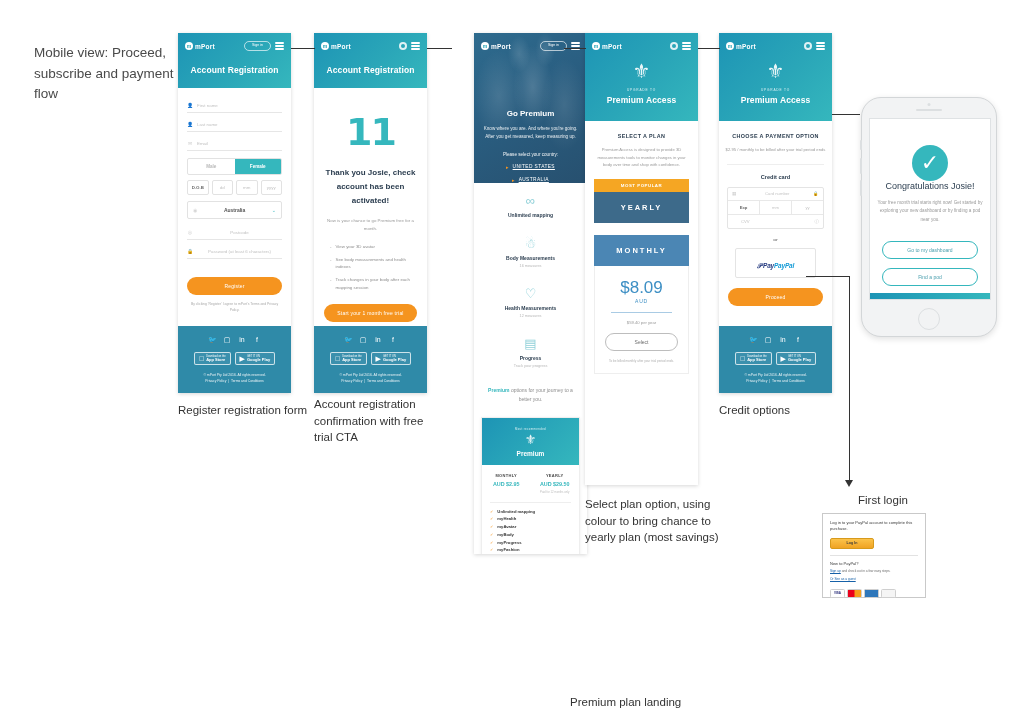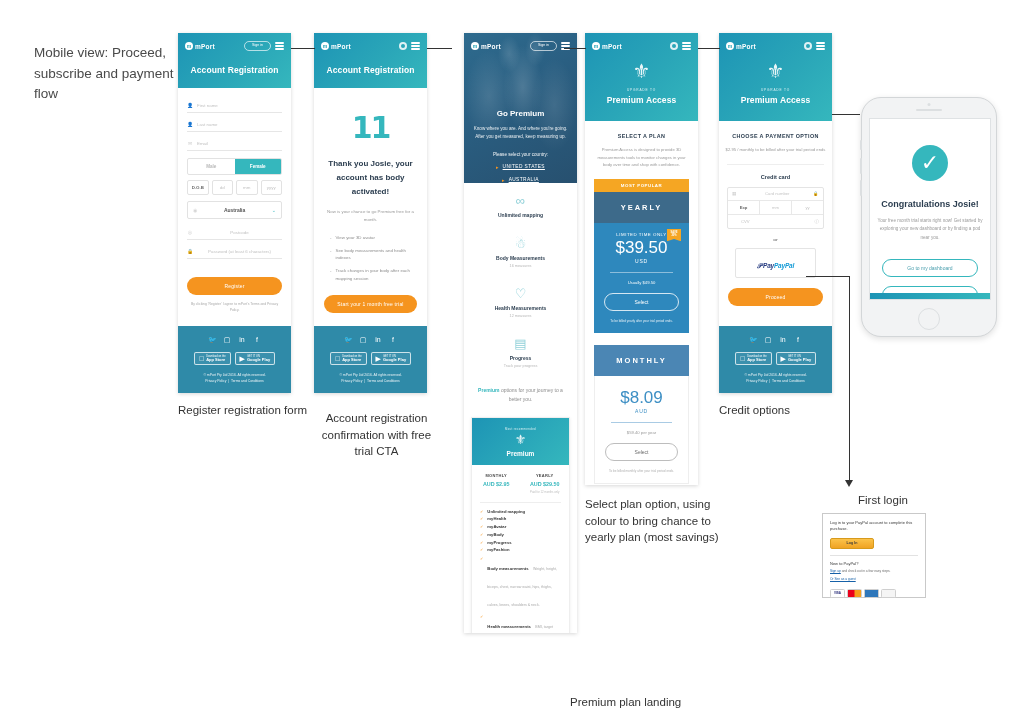--- a/index.html
+++ b/index.html
@@ -91,21 +91,21 @@
   .sel .fico { color: #d6d6d6; font-size: 5px; }
   .sel .val { flex: 1; text-align: center; font-size: 5px; color: #555; font-weight: 700; }
   .sel .cv { color: #35b7bd; font-size: 5px; }
   .btn-orange {
     background: #f5941f; color: #fff; border-radius: 20px; text-align: center;
     font-size: 5px; padding: 6px 0; font-weight: 400; letter-spacing: .2px;
   }
   .fineprint { font-size: 3.4px; color: #a9a9a9; text-align: center; line-height: 1.7; margin-top: 7px; }
 
   
-  .s2-logo { text-align: center; margin: 22px 0 12px; font-size: 30px; color: #35b7bd; font-weight: 700; letter-spacing: -2px; font-family: "DejaVu Sans", sans-serif; }
+  .s2-logo { text-align: center; margin: 22px 0 12px; font-size: 38px; color: #35b7bd; font-weight: 700; letter-spacing: -2px; font-family: "DejaVu Sans", sans-serif; }
   .s2-h { text-align: center; font-size: 8px; line-height: 1.75; color: #2c3e50; font-weight: 700; }
   .s2-p { text-align: center; font-size: 4.4px; color: #9a9a9a; line-height: 1.8; margin-top: 9px; }
   .s2-list { margin: 10px 4px 0 6px; }
   .s2-li { display: flex; gap: 4px; font-size: 4.4px; color: #8d8d8d; line-height: 1.75; margin-bottom: 5px; }
   .s2-li .d { color: #b5b5b5; }
   .s2-later { text-align: center; font-size: 4.2px; color: #9c9c9c; line-height: 1.9; margin-top: 12px; }
 
   
   .hero {
     position: relative; height: 150px; overflow: hidden;
@@ -210,21 +210,21 @@
   }
   .ip-speaker { position: absolute; left: 50%; transform: translateX(-50%); top: 11px; width: 26px; height: 2px; background: #dcdfe1; border-radius: 2px; }
   .ip-cam { position: absolute; left: 50%; transform: translateX(-50%); top: 5px; width: 3px; height: 3px; background: #dcdfe1; border-radius: 50%; }
   .ip-scr { position: absolute; left: 7px; top: 20px; width: 122px; height: 182px; background: #fff; border: 1px solid #dfe2e4; overflow: hidden; }
   .ip-home { position: absolute; left: 50%; transform: translateX(-50%); bottom: 6px; width: 22px; height: 22px; border: 1.5px solid #dcdfe1; border-radius: 50%; }
   .ip-side { position: absolute; left: -2.5px; width: 2px; background: #dcdfe1; border-radius: 2px; }
   .tick-circle {
     width: 36px; height: 36px; border-radius: 50%; background: #35b7bd; margin: 26px auto 0;
     display: flex; align-items: center; justify-content: center; color: #fff; font-size: 22px; line-height: 1;
   }
-  .congr { text-align: center; font-size: 9px; font-weight: 700; color: #2c3e50; margin-top: 18px; }
+  .congr { text-align: center; font-size: 9px; font-weight: 400; color: #2c3e50; margin-top: 0; }
   .congr-p { text-align: center; font-size: 4.6px; color: #9a9a9a; line-height: 1.85; margin-top: 8px; padding: 0 7px; }
   .ip-btn { border: 1px solid #35b7bd; border-radius: 14px; text-align: center; color: #4b9fae; font-size: 5px; padding: 5px 0; margin: 9px 12px 0; }
   .ip-bar { position: absolute; left: 0; right: 0; bottom: 0; height: 6px; background: linear-gradient(90deg,#1d94b5,#35b7bd); }
 
   
   .pp-pop { position: absolute; left: 822px; top: 513px; width: 104px; height: 85px; background: #fff; border: 1px solid #c9c9c9; padding: 6px 7px; }
   .pp-pop .l1 { font-size: 4px; color: #3a3a3a; line-height: 1.6; }
   .pp-login-btn { margin-top: 5px; width: 44px; background: linear-gradient(#fbc34a,#f0a323); border: 1px solid #d79a1c; border-radius: 2px; text-align: center; font-size: 3.6px; color: #3a3a3a; padding: 2.5px 0; font-weight: 700; }
   .pp-rule { border-top: 1px solid #e2e2e2; margin: 6px 0 5px; }
   .pp-new { font-size: 4px; color: #3a3a3a; font-weight: 400; }
@@ -359,21 +359,21 @@
               <i></i>
               <i></i>
             </span>
         </div>
       </div>
       <div class="hdr-title">Account Registration</div>
     </div>
 
     <div style="padding:0 10px;">
       <div class="s2-logo">11</div>
-      <div class="s2-h">Thank you Josie, your account has body activated!</div>
+      <div class="s2-h">Thank you Josie, check account has been activated!</div>
       <div class="s2-p">Now is your chance to go Premium free for a month.</div>
       <div class="s2-list">
         <div class="s2-li">
             <span class="d">-</span>
             <span>View your 3D avatar</span>
           </div>
         <div class="s2-li">
             <span class="d">-</span>
             <span>See body measurements and health indexes</span>
           </div>
@@ -407,23 +407,23 @@
           <span class="store-txt">
             <b>GET IT ON</b>
               <span>Google Play</span>
           </span>
         </span>
       </div>
       <div class="copy">© mPort Pty Ltd 2016. All rights reserved.</div>
       <div class="copy"><span>Privacy Policy</span> &nbsp;|&nbsp; <span>Terms and Conditions</span></div>
     </div>
   </div>
-  <div class="cap" style="left:314px;top:410px;width:125px;text-align:center;">Account registration confirmation with free trial CTA</div>
-
-  <div class="screen" style="left:464px;top:33px;width:113px;height:600px;">
+  <div class="cap" style="left:314px;top:396px;width:125px;">Account registration confirmation with free trial CTA</div>
+
+  <div class="screen" style="left:474px;top:33px;width:113px;height:521px;">
     <div class="hero">
       <div style="position:relative;padding:6px 7px 0;">
         <div class="hdr-row">
           <div class="logo">
             <span class="logo-mark">m</span>
             <span class="logo-text">mPort</span>
           </div>
           <div class="hdr-right">
             <span class="pill-btn">Sign in</span>
             <span class="burger">
@@ -555,30 +555,20 @@
       <div class="up-small">UPGRADE TO</div>
       <div class="hdr-title" style="padding:3px 0 12px;">Premium Access</div>
     </div>
 
     <div class="sec-h">SELECT A PLAN</div>
     <div class="sec-p">Premium Access is designed to provide 3D measurements tools to monitor changes in your body over time and shop with confidence.</div>
 
     <div style="margin:0 9px;">
       <div class="plan-pop">MOST POPULAR</div>
       <div class="plan-head-dark">YEARLY</div>
-      <div class="plan-body-blue">
-        <div class="save-badge">SAVE 20%</div>
-        <div class="lt">LIMITED TIME ONLY</div>
-        <div class="big-price-w">$39.50</div>
-        <div class="cur-w">USD</div>
-        <div class="rule-w"></div>
-        <div class="usual-w">Usually $49.50</div>
-        <div class="sel-w">Select</div>
-        <div class="note-w">To be billed yearly after your trial period ends.</div>
-      </div>
     </div>
 
     <div style="margin:12px 9px 0;">
       <div class="plan-head-blue">MONTHLY</div>
       <div class="plan-body-white">
         <div class="big-price-b">$8.09</div>
         <div class="cur-b">AUD</div>
         <div class="rule-b"></div>
         <div class="usual-b">$59.40 per year</div>
         <div class="sel-b">Select</div>

